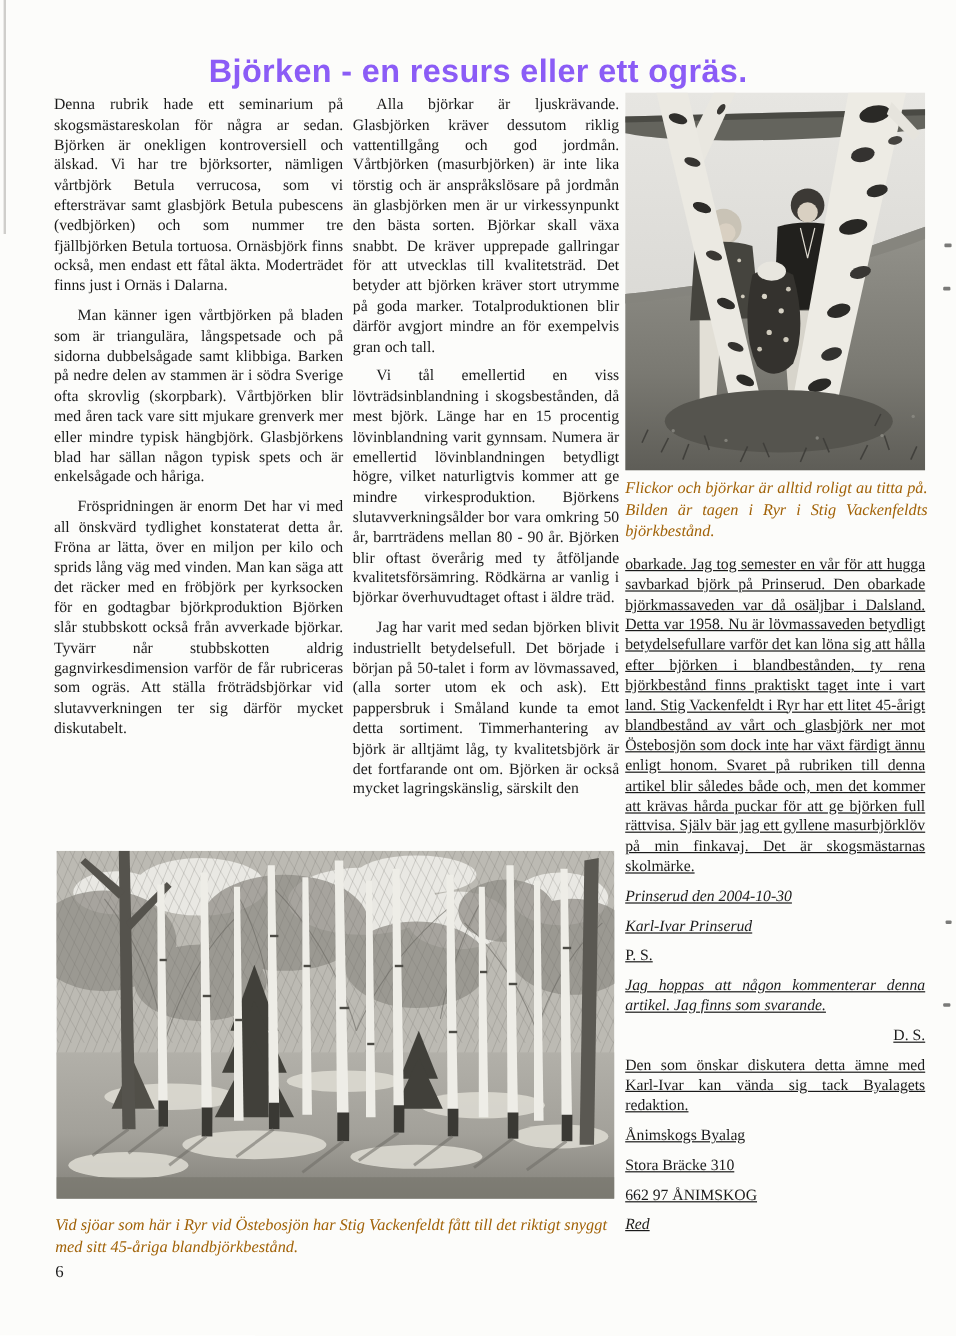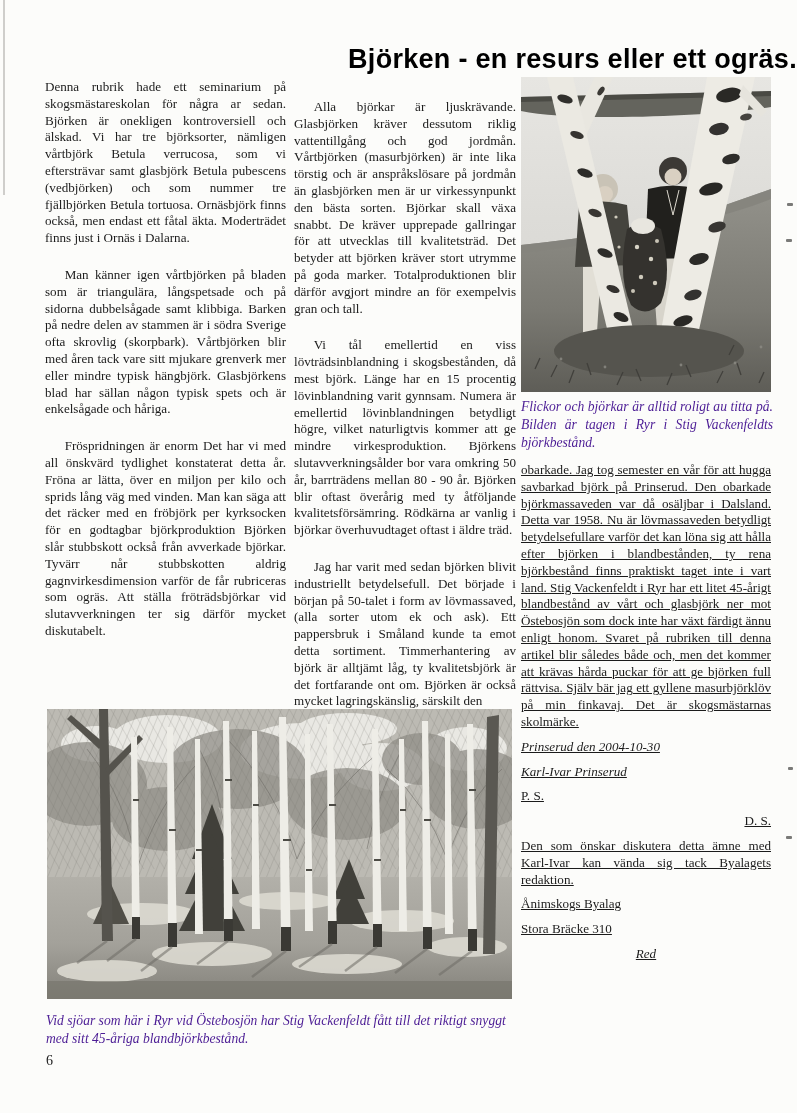--- a/index.html
+++ b/index.html
@@ -2,46 +2,46 @@
 <html><head>
 <meta charset="utf-8">
 <style>
   html,body{margin:0;padding:0;background:#ffffff;}
   .page{
     position:relative;width:797px;height:1113px;background:#fcfcfa;
     overflow:hidden;color:#1b1b1b;
     font-family:"Liberation Serif", serif;
   }
   .title{
-    position:absolute;left:0;right:0;top:26px;text-align:right;
+    position:absolute;left:0;right:0;top:26px;text-align:center;
     font-family:"Liberation Sans", sans-serif;font-weight:700;
-    font-size:27px;letter-spacing:.3px;color:#000000;
+    font-size:27px;letter-spacing:.3px;color:#8b5cf6;
   }
   .col{position:absolute;font-size:13.1px;line-height:16.8px;text-align:justify;}
   .col p{margin:0 0 8px 0;}
-  .col p.ind{text-indent:1.5em;margin-top:20px;}
+  .col p.ind{text-indent:1.5em;}
   .col1{left:45px;top:79px;width:241px;}
   .col2{left:294px;top:79px;width:222px;}
   .col3{left:521px;top:462px;width:250px;text-decoration:underline;}
   .photo{position:absolute;display:block;}
   .photo svg{display:block;}
   .caption{
     position:absolute;font-style:italic;font-size:13.6px;line-height:18px;
-    color:#4c1d95;
+    color:#a16207;
   }
   .cap1{left:521px;top:398px;width:252px;text-align:justify;}
   .cap2{left:46px;top:1012px;width:482px;}
   .dateline{margin:10px 0 0 0;font-style:italic;}
   .sig{margin:0 0 10px 0;font-style:italic;}
   .ps-label{margin:2px 0 0 0;}
   .ps-text{margin:0;font-style:italic;}
   .ds{margin:0 0 10px 0;text-align:right;font-style:normal;}
   .contact-intro{margin:6px 0 4px 0;}
   .addr{margin:0;text-align:left;text-indent:0;}
-  .red{margin:-17px 0 0 0;text-align:center;font-style:italic;}
+  .red{margin:-17px 0 0 0;text-align:left;font-style:italic;}
   .pageno{position:absolute;left:46px;top:1053px;font-size:14px;}
   .edge-line{position:absolute;left:3px;top:0;width:2px;height:195px;background:#cfcecb;}
   .mark{position:absolute;background:#7a7a78;border-radius:1px;}
   .m1{left:787px;top:203px;width:6px;height:3px;}
   .m2{left:786px;top:239px;width:6px;height:3px;}
   .m3{left:788px;top:767px;width:5px;height:3px;}
   .m4{left:786px;top:836px;width:6px;height:3px;}
 </style>
 </head>
 <body>
@@ -178,24 +178,26 @@
     </svg>
   </div>
 
   <div class="caption cap1">Flickor och björkar är alltid roligt au titta på. Bilden är tagen i Ryr i Stig Vackenfeldts björkbestånd.</div>
 
   <div class="col col3">
     <p>obarkade. Jag tog semester en vår för att hugga savbarkad björk på Prinserud. Den obarkade björkmassaveden var då osäljbar i Dalsland. Detta var 1958. Nu är lövmassaveden betydligt betydelsefullare varför det kan löna sig att hålla efter björken i blandbestånden, ty rena björkbestånd finns praktiskt taget inte i vart land. Stig Vackenfeldt i Ryr har ett litet 45-årigt blandbestånd av vårt och glasbjörk ner mot Östebosjön som dock inte har växt färdigt ännu enligt honom. Svaret på rubriken till denna artikel blir således både och, men det kommer att krävas hårda puckar för att ge björken full rättvisa. Själv bär jag ett gyllene masurbjörklöv på min finkavaj. Det är skogsmästarnas skolmärke.</p>
     <p class="dateline">Prinserud den 2004-10-30</p>
     <p class="sig">Karl-Ivar Prinserud</p>
     <p class="ps-label">P. S.</p>
+    <p class="ps-text">Jag hoppas att någon kommenterar denna artikel. Jag finns som svarande.</p>
     <p class="ds">D. S.</p>
     <p class="contact-intro">Den som önskar diskutera detta ämne med Karl-Ivar kan vända sig tack Byalagets redaktion.</p>
     <p class="addr">Ånimskogs Byalag</p>
     <p class="addr">Stora Bräcke 310</p>
+    <p class="addr">662 97  ÅNIMSKOG</p>
     <p class="red">Red</p>
   </div>
 
   <div class="photo" style="left:47px;top:709px;">
     <svg width="465" height="290" viewBox="0 0 465 290" xmlns="http://www.w3.org/2000/svg">
       <defs>
         <linearGradient id="gg" x1="0" y1="0" x2="0" y2="1">
           <stop offset="0" stop-color="#b2b0a9"></stop>
             <stop offset="0.55" stop-color="#a3a19a"></stop>
             <stop offset="1" stop-color="#83817a"></stop>

